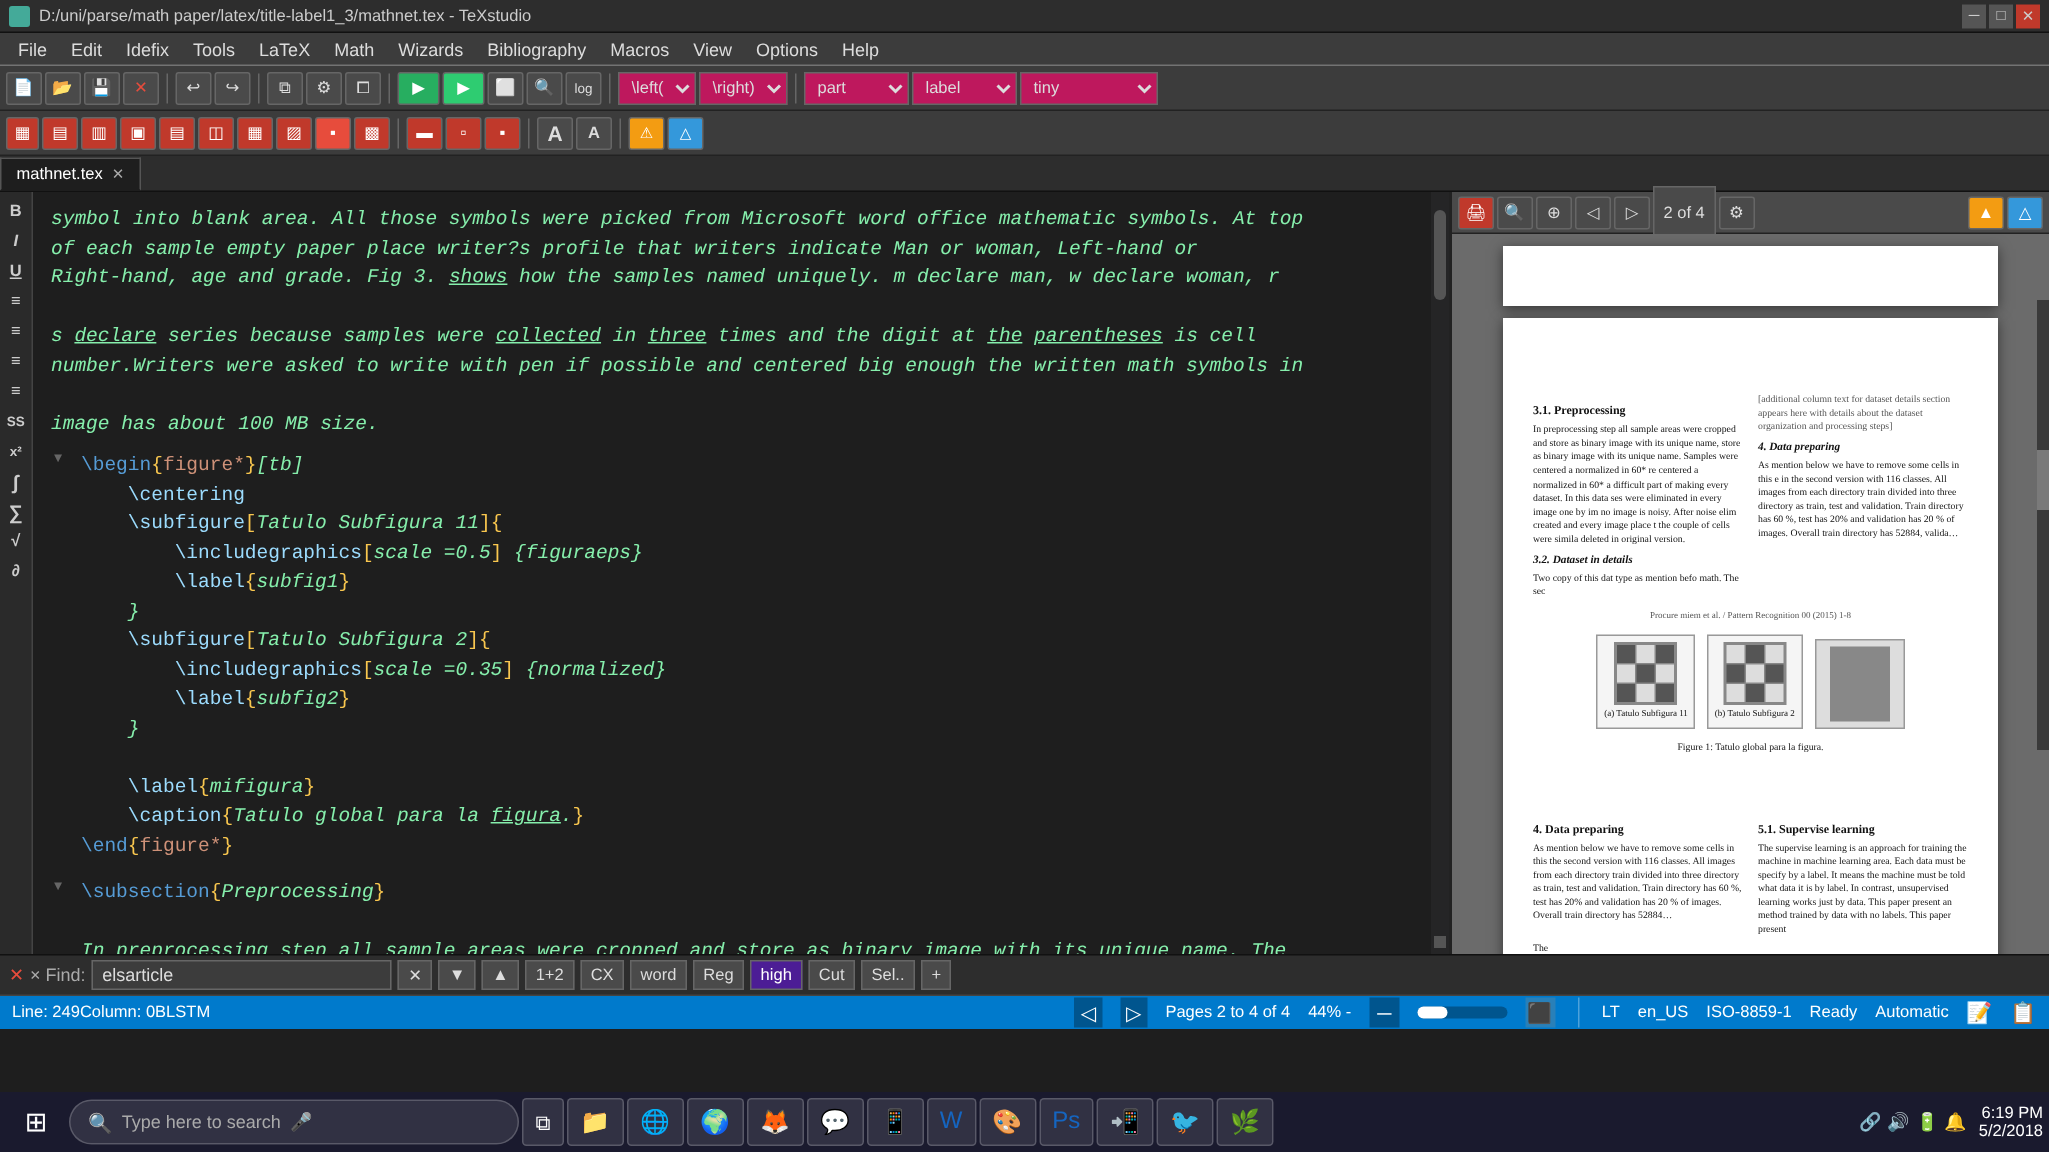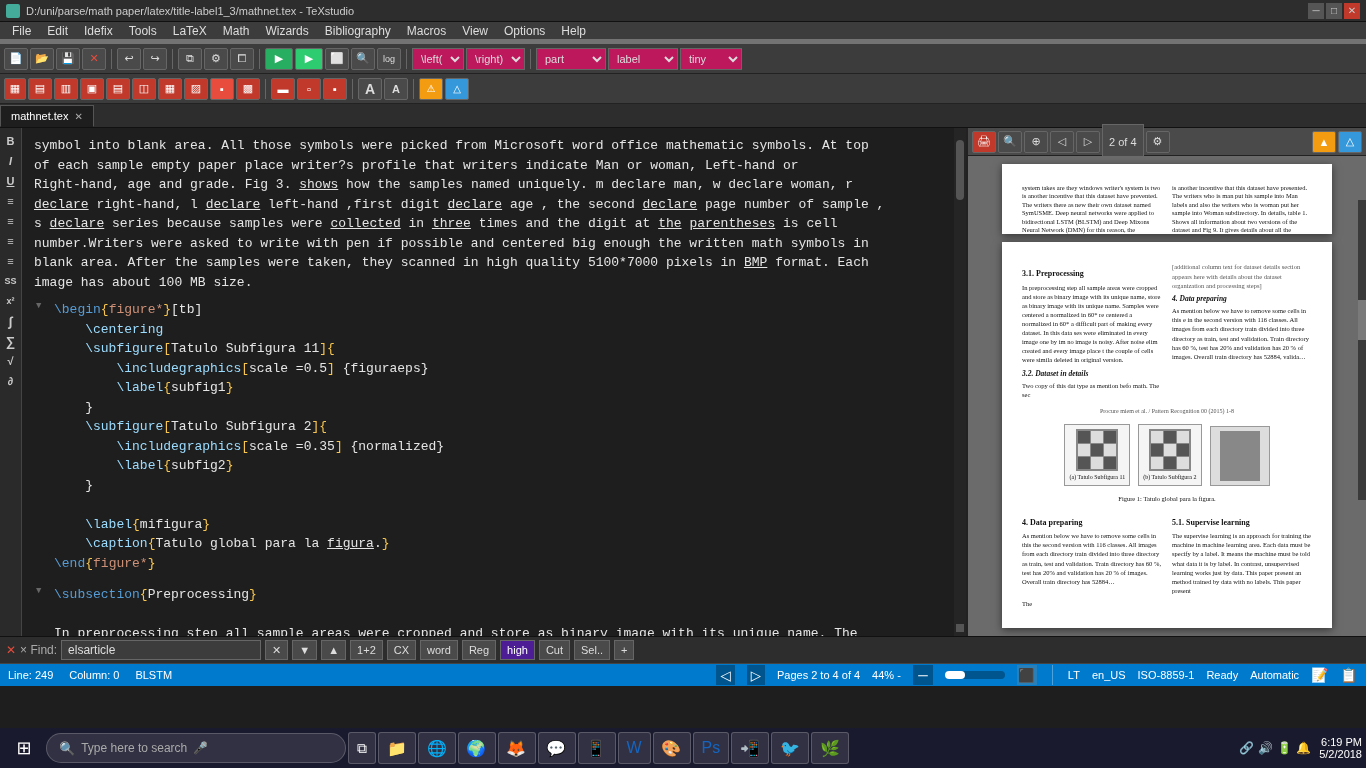--- a/index.html
+++ b/index.html
@@ -23,21 +23,21 @@
     #title-bar .title-btn { width: 16px; height: 16px; background: #555; border: none; color: #ccc; font-size: 10px; cursor: pointer; display: flex; align-items: center; justify-content: center; }
     #title-bar .title-btn.close { background: #c0392b; }
 
     
     #menu-bar {
       background: #3c3c3c;
       height: 22px;
       display: flex;
       align-items: center;
       padding: 0 4px;
-      border-bottom: 5px solid #737373;
+      border-bottom: 1px solid #737373;
     }
     #menu-bar .menu-item {
       color: #ddd;
       padding: 2px 8px;
       font-size: 12px;
       cursor: pointer;
     }
 
     
     #toolbar1 {
@@ -145,21 +145,21 @@
       flex: 1;
       background: #1e1e1e;
       overflow-y: auto;
       padding: 8px 12px;
       color: #d4d4d4;
       font-family: 'Courier New', monospace;
       font-size: 13px;
       line-height: 1.5;
       position: relative;
     }
-    #editor-area .plain { color: #e5e5e5; }
+    #editor-area .plain { color: #86efac; font-style: italic; }
     #editor-area .keyword { color: #569cd6; }
     #editor-area .braces { color: #f9c74f; }
     #editor-area .bracket { color: #f9c74f; }
     #editor-area .string { color: #ce9178; }
     #editor-area .cmd { color: #9cdcfe; }
     .underline { text-decoration: underline; }
 
     
     #right-panel {
       width: 400px;
@@ -195,21 +195,21 @@
       font-family: 'Times New Roman', serif;
       font-size: 7.5px;
       line-height: 1.4;
       color: #111;
       position: relative;
     }
     .pdf-page .pdf-col {
       display: flex;
       gap: 10px;
     }
-    .pdf-page .pdf-col > div { flex: 1; }
+    .pdf-page .pdf-col > div { flex: 1; margin-top: 30px; }
     .pdf-section-title { font-size: 8px; font-weight: bold; margin: 6px 0 3px; }
     .pdf-subsection { font-size: 7.5px; font-style: italic; margin: 4px 0 2px; font-weight: bold; }
     .pdf-figure-area {
       display: flex;
       gap: 8px;
       justify-content: center;
       margin: 8px 0;
       align-items: flex-end;
     }
     .pdf-fig-box {
@@ -263,21 +263,20 @@
 
     
     #status-bar {
       background: #007acc;
       height: 22px;
       display: flex;
       align-items: center;
       padding: 0 8px;
       font-size: 11px;
       color: white;
-      gap: 16px;
     }
     #status-right {
       margin-left: auto;
       display: flex;
       gap: 12px;
       align-items: center;
     }
 
     
     #taskbar {
@@ -429,21 +428,21 @@
   <select class="tb-select">
     <option>\right)</option>
   </select>
   <div class="tb-sep"></div>
   <select class="tb-select" style="width:70px;">
     <option>part</option>
   </select>
   <select class="tb-select" style="width:70px;">
     <option>label</option>
   </select>
-  <select class="tb-select" style="width:62px;">
+  <select class="tb-select" style="width:92px;">
     <option>tiny</option>
   </select>
 </div>
 
 <div id="toolbar2">
 
   <button class="tb-btn" style="background:#c0392b;color:white;width:22px;">▦</button>
   <button class="tb-btn" style="background:#c0392b;color:white;">▤</button>
   <button class="tb-btn" style="background:#c0392b;color:white;">▥</button>
   <button class="tb-btn" style="background:#c0392b;color:white;">▣</button>
@@ -495,24 +494,24 @@
     <span class="fmt-btn">√</span>
     <span class="fmt-btn">∂</span>
   </div>
 
   <div id="editor-area">
 
     <div style="margin-bottom: 8px;">
       <span class="plain">symbol into blank area. All those symbols were picked from Microsoft word office mathematic symbols. At top</span><br>
       <span class="plain">of each sample empty paper place writer?s profile that writers indicate Man or woman, Left-hand or</span><br>
       <span class="plain">Right-hand, age and grade. Fig 3. <span class="underline">shows</span> how the samples named uniquely. m declare man, w declare woman, r</span><br>
-      <span class="plain"><span class="underline">declare</span> right-hand, l <span class="underline">declare</span> left-hand ,first digit <span class="underline">declare</span> age , the second <span class="underline">declare</span> page number of sample ,</span><br>
+      <br>
       <span class="plain">s <span class="underline">declare</span> series because samples were <span class="underline">collected</span> in <span class="underline">three</span> times and the digit at <span class="underline">the</span> <span class="underline">parentheses</span> is cell</span><br>
       <span class="plain">number.Writers were asked to write with pen if possible and centered big enough the written math symbols in</span><br>
-      <span class="plain">blank area. After the samples were taken, they scanned in high quality 5100*7000 pixels in <span class="underline">BMP</span> format. Each</span><br>
+      <br>
       <span class="plain">image has about 100 MB size.</span>
     </div>
 
     <div class="line-block">
       <span class="collapse-indicator">▼</span>
       <div>
         <span class="keyword">\begin</span><span class="braces">{</span><span class="string">figure*</span><span class="braces">}</span><span class="plain">[tb]</span><br>
         &nbsp;&nbsp;&nbsp;&nbsp;<span class="cmd">\centering</span><br>
         &nbsp;&nbsp;&nbsp;&nbsp;<span class="cmd">\subfigure</span><span class="bracket">[</span><span class="plain">Tatulo Subfigura 11</span><span class="bracket">]</span><span class="braces">{</span><br>
         &nbsp;&nbsp;&nbsp;&nbsp;&nbsp;&nbsp;&nbsp;&nbsp;<span class="cmd">\includegraphics</span><span class="bracket">[</span><span class="plain">scale =0.5</span><span class="bracket">]</span><span class="plain"> {figuraeps}</span><br>

